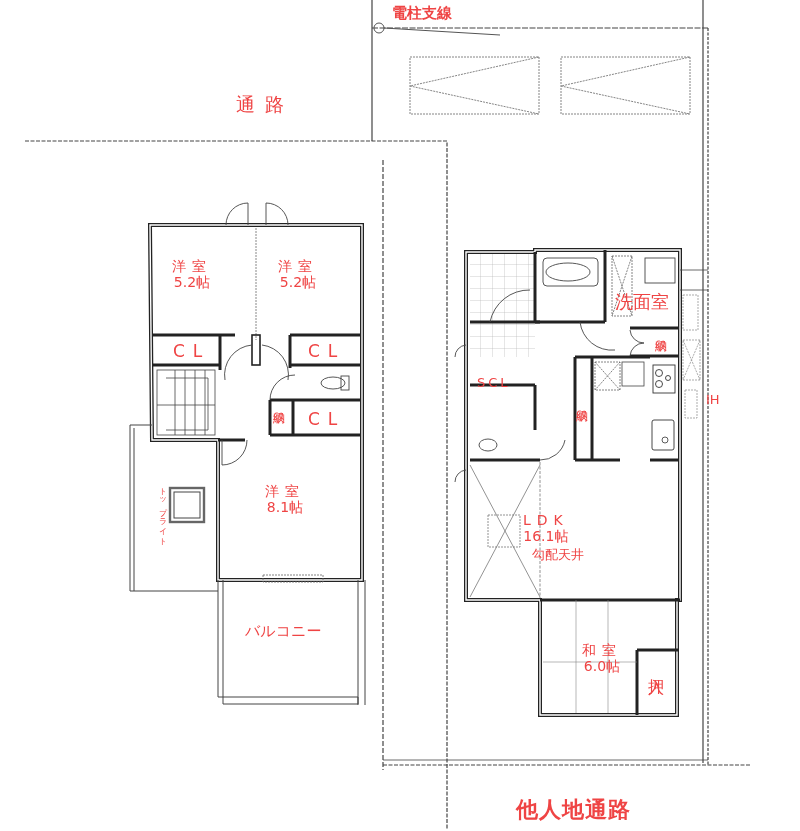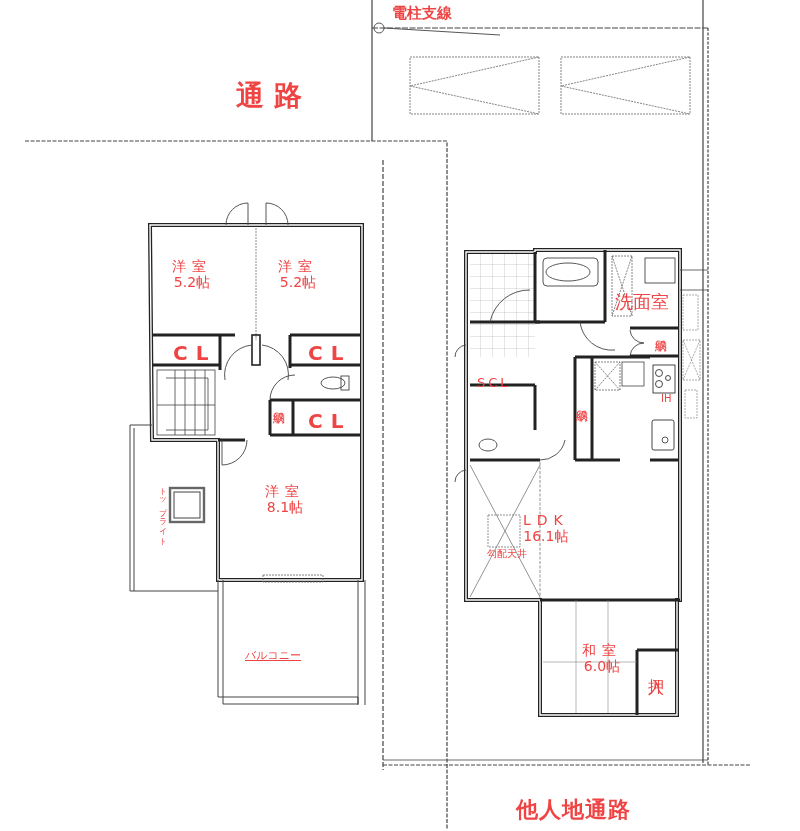--- a/index.html
+++ b/index.html
@@ -3,26 +3,26 @@
 <meta charset="utf-8">
 <style>
   html, body { margin: 0; padding: 0; background: #ffffff; }
   body { width: 800px; height: 831px; position: relative; overflow: hidden;
          font-family: "DejaVu Sans", "Liberation Sans", sans-serif; color: #111; }
   #plan { position: absolute; left: 0; top: 0; width: 800px; height: 831px; }
   .lbl { position: absolute; white-space: nowrap; color: #ef4444; line-height: 1.15; }
   .room { text-align: center; font-size: 14px; }
   .room .l1 { display: block; letter-spacing: 6px; }
   .room .l2 { display: block; }
-  .big { font-size: 28px; font-weight: bold; letter-spacing: 10px; }
+  .big { font-size: 19px; font-weight: normal; letter-spacing: 10px; margin-top: 14px; }
   .road2 { font-size: 22px; font-weight: bold; letter-spacing: 1px; text-align: right; }
   .pole { font-size: 15px; font-weight: bold; }
-  .cl { font-size: 20px; letter-spacing: 8px; font-weight: bold; }
+  .cl { font-size: 17px; letter-spacing: 8px; }
   .vert { writing-mode: vertical-rl; font-size: 14px; line-height: 1; }
-  .tiny { font-size: 10px; }
+  .tiny { font-size: 13px; margin-left: 45px; }
   .tinyv { writing-mode: vertical-rl; font-size: 8px; letter-spacing: 1px; }
 </style>
 </head>
 <body>
 
 <svg id="plan" viewBox="0 0 800 831" xmlns="http://www.w3.org/2000/svg">
   <defs>
     <pattern id="tile" width="12" height="12" patternUnits="userSpaceOnUse">
       <path d="M12 0 L0 0 0 12" fill="none" stroke="#aaa" stroke-width="0.6"></path>
     </pattern>
@@ -229,21 +229,21 @@
     <span class="l2">5.2帖</span>
 </div>
 <div class="lbl room" style="left:265px;top:483px;">
   <span class="l1">洋室</span>
     <span class="l2">8.1帖</span>
 </div>
 <div class="lbl cl" style="left:173px;top:342px;">CL</div>
 <div class="lbl cl" style="left:308px;top:342px;">CL</div>
 <div class="lbl cl" style="left:308px;top:410px;">CL</div>
 <div class="lbl vert" style="left:273px;top:402px;font-size:12px;">収納</div>
-<div class="lbl" style="left:245px;top:650px;font-size:11px;text-decoration:underline;">バルコニー</div>
+<div class="lbl" style="left:245px;top:623px;font-size:15px;">バルコニー</div>
 <div class="lbl tinyv" style="left:158px;top:482px;">トップライト</div>
 
 <div class="lbl" style="left:615px;top:292px;font-size:18px;">洗面室</div>
 <div class="lbl vert" style="left:655px;top:330px;font-size:12px;">収納</div>
 <div class="lbl vert" style="left:576px;top:400px;font-size:12px;">収納</div>
 <div class="lbl" style="left:477px;top:376px;font-size:13px;letter-spacing:3px;">SCL</div>
 <div class="lbl tiny" style="left:661px;top:393px;">IH</div>
 <div class="lbl tiny" style="left:487px;top:548px;">勾配天井</div>
 <div class="lbl room" style="left:523px;top:512px;">
   <span class="l1">LDK</span>

